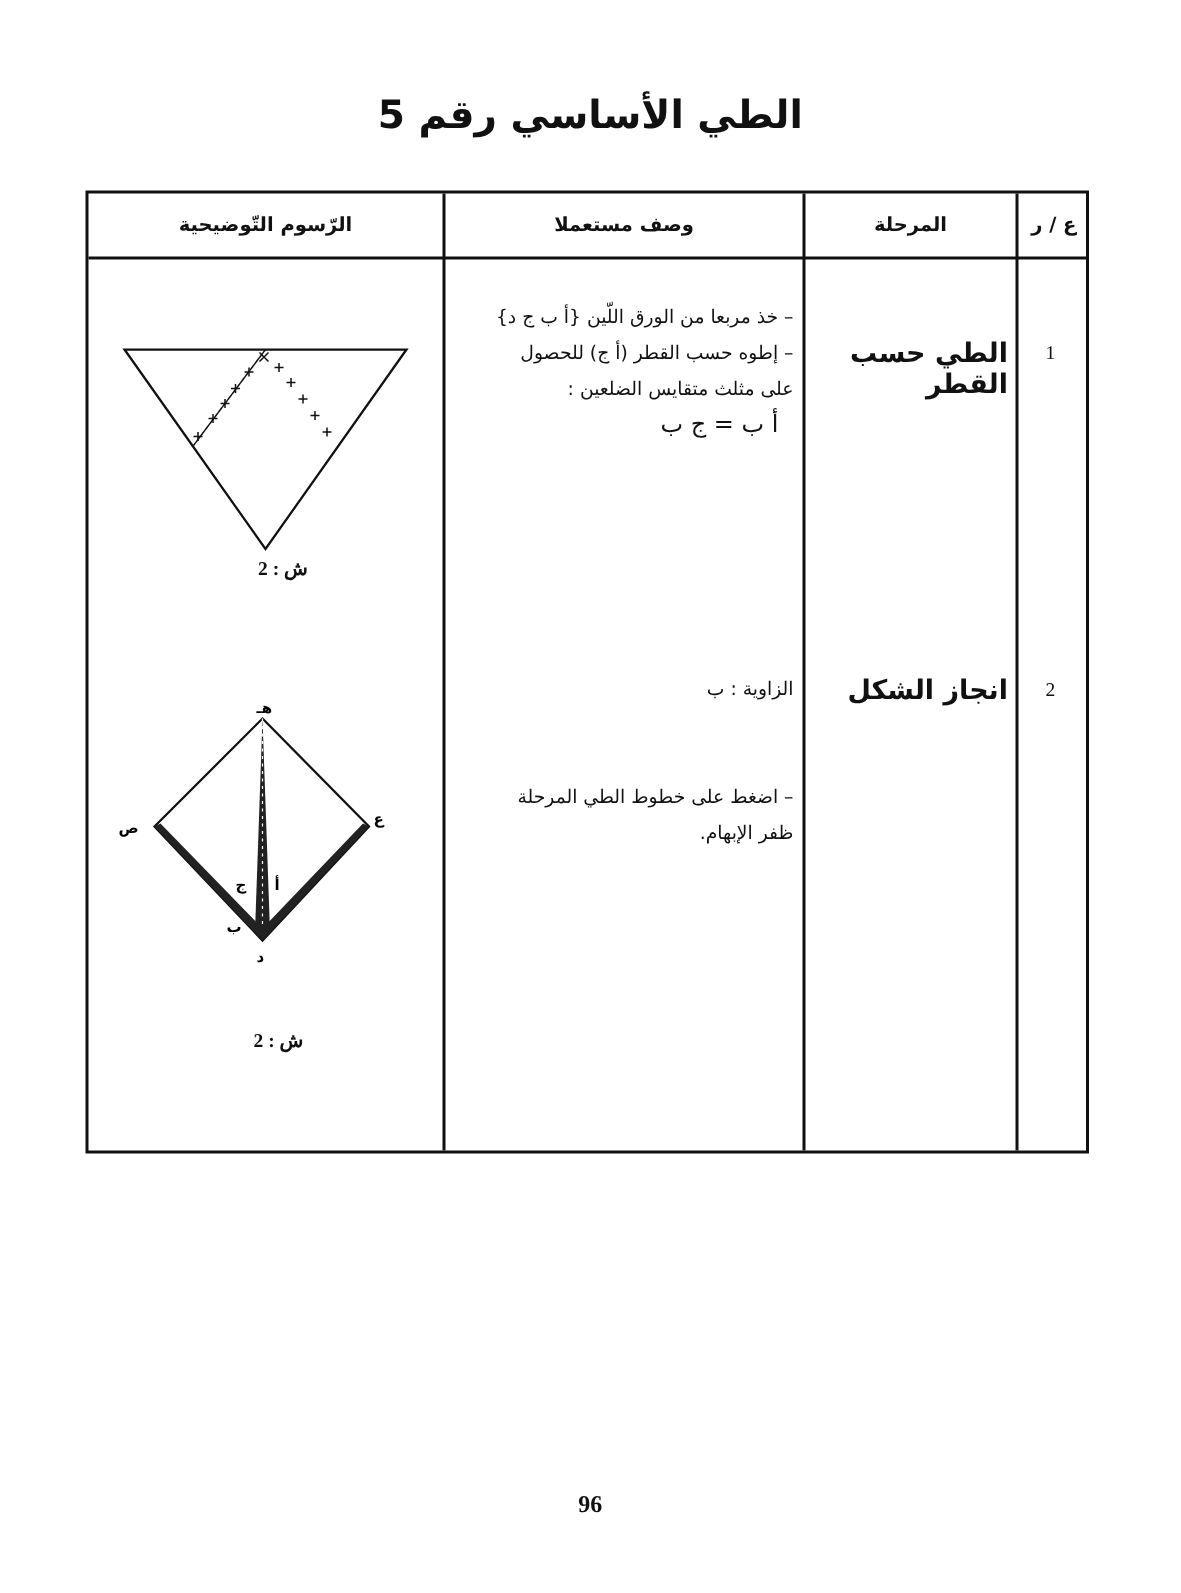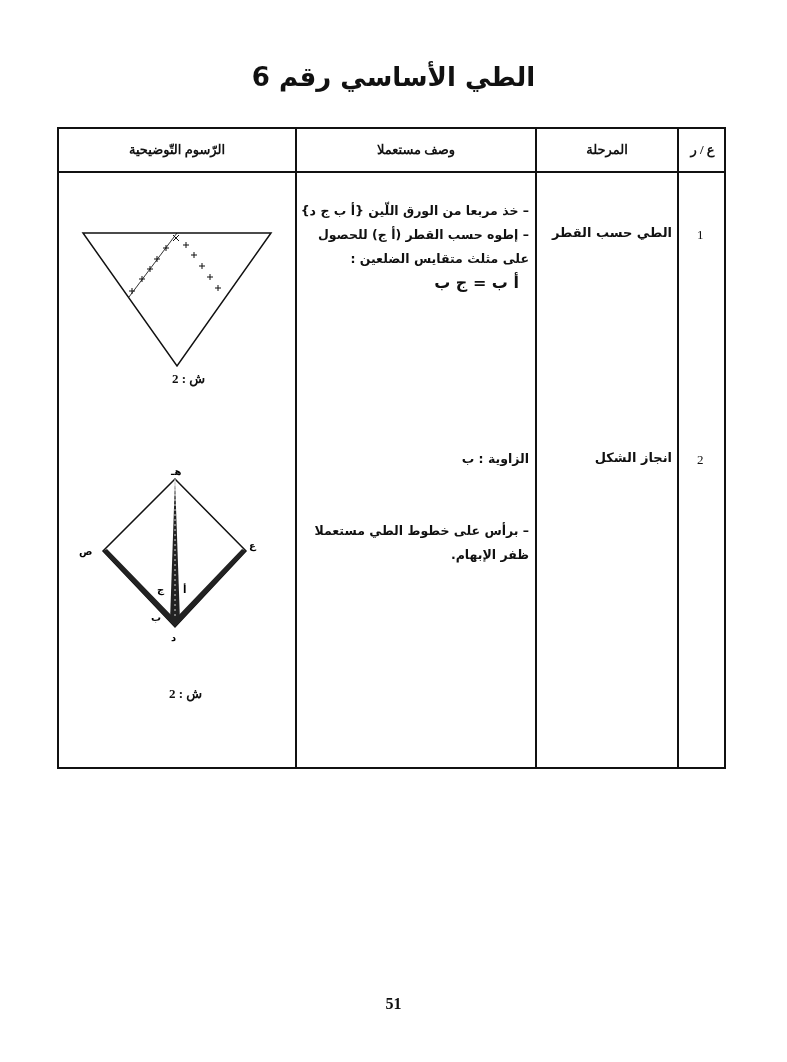--- a/index.html
+++ b/index.html
@@ -5,34 +5,34 @@
   html, body { margin: 0; padding: 0; background: #ffffff; }
   body { width: 787px; height: 1062px; position: relative; overflow: hidden;
          font-family: "DejaVu Sans", sans-serif; color: #111; }
   .title { position: absolute; top: 62px; left: 0; width: 787px; text-align: center;
            font-size: 26px; font-weight: bold; direction: rtl; }
   .table { position: absolute; left: 57px; top: 127px; width: 669px; height: 642px;
            border: 2px solid #111; box-sizing: border-box; }
   .vline { position: absolute; top: 0; bottom: 0; width: 0; border-left: 2px solid #111; }
   .hline { position: absolute; left: 0; right: 0; height: 0; border-top: 2px solid #111; top: 42px; }
   .hdr { position: absolute; top: 0; height: 42px; display: flex; align-items: center;
-         justify-content: center; font-weight: bold; font-size: 13px; direction: rtl; font-family: Liberation Serif, serif; }
-  .cell-text { position: absolute; direction: rtl; text-align: right; font-weight: bold; font-size: 13px; }
+         justify-content: center; font-weight: bold; font-size: 13px; direction: rtl; }
+  .cell-text { position: absolute; direction: rtl; text-align: right; font-weight: bold; font-size: 18px; }
   .num { position: absolute; font-family: "Liberation Serif", serif; font-size: 13px; }
-  .desc { position: absolute; direction: rtl; text-align: right; font-weight: bold; font-size: 12.5px; line-height: 24px; }
+  .desc { position: absolute; direction: rtl; text-align: right; font-weight: normal; font-size: 12.5px; line-height: 24px; }
   .caption { position: absolute; font-family: "Liberation Serif", serif; font-size: 13px; font-weight: bold; direction: rtl; }
   .page-num { position: absolute; top: 995px; left: 0; width: 787px; text-align: center;
               font-family: "Liberation Serif", serif; font-weight: bold; font-size: 16px; }
   svg { position: absolute; overflow: visible; }
   .lbl { font-family: "DejaVu Sans", sans-serif; font-size: 10px; font-weight: bold; }
 </style>
 </head>
 <body>
 
-<div class="title">الطي الأساسي رقم 6</div>
+<div class="title">الطي الأساسي رقم 5</div>
 
 <div class="table">
 
   <div class="vline" style="left:236px"></div>
   <div class="vline" style="left:476px"></div>
   <div class="vline" style="left:618px"></div>
   <div class="hline"></div>
 
   <div class="hdr" style="left:0;width:236px">الرّسوم التّوضيحية</div>
   <div class="hdr" style="left:238px;width:238px">وصف مستعملا</div>
@@ -65,33 +65,33 @@
       <path d="M132,55 l6,0 M135,52 l0,6"></path>
     </g>
   </svg>
   <div class="caption" style="left:113px;top:242px">ش : 2</div>
 
   <div class="num" style="left:638px;top:323px">2</div>
   <div class="cell-text" style="right:52px;top:321px;width:135px">انجاز الشكل</div>
   <div class="desc" style="right:195px;top:318px;width:240px">
     <div>الزاوية : ب</div>
     <div style="height:48px"></div>
-    <div>– برأس على خطوط الطي مستعملا</div>
+    <div>– اضغط على خطوط الطي المرحلة</div>
     <div>ظفر الإبهام.</div>
   </div>
 
   <svg style="left:40px;top:340px" width="160" height="180">
     <polygon points="76,10 147,82 76,158 4,82" fill="none" stroke="#111" stroke-width="1.5"></polygon>
     <polygon points="4,82 76,158 147,82 143,80 76,150 8,80" fill="#222"></polygon>
     <polygon points="76,10 81,152 71,152" fill="#222"></polygon>
     <line x1="76" y1="10" x2="76" y2="150" stroke="#fff" stroke-width="0.8" stroke-dasharray="2,3"></line>
     <text class="lbl" x="72" y="6">هـ</text>
     <text class="lbl" x="-20" y="86">ص</text>
     <text class="lbl" x="150" y="80">ع</text>
     <text class="lbl" x="58" y="124">ج</text>
     <text class="lbl" x="84" y="124">أ</text>
     <text class="lbl" x="52" y="152">ب</text>
     <text class="lbl" x="72" y="172">د</text>
   </svg>
   <div class="caption" style="left:110px;top:557px">ش : 2</div>
 </div>
 
-<div class="page-num">51</div>
+<div class="page-num">96</div>
 
 </body></html>

